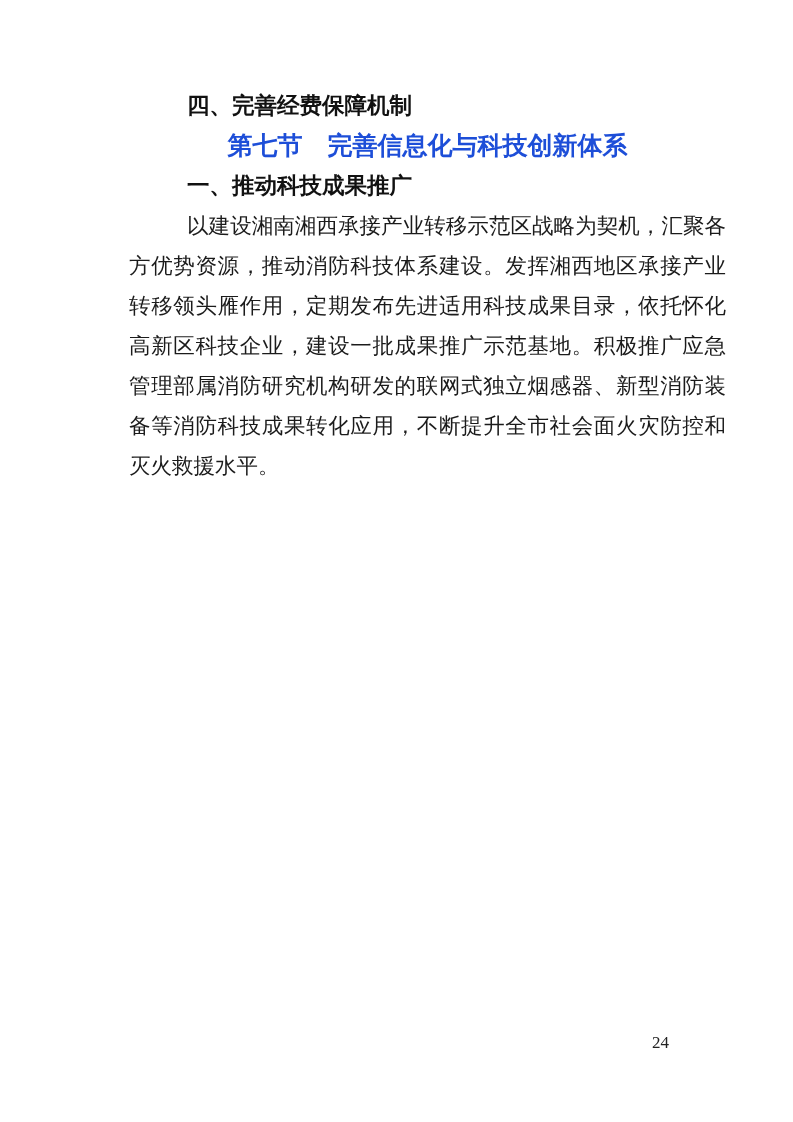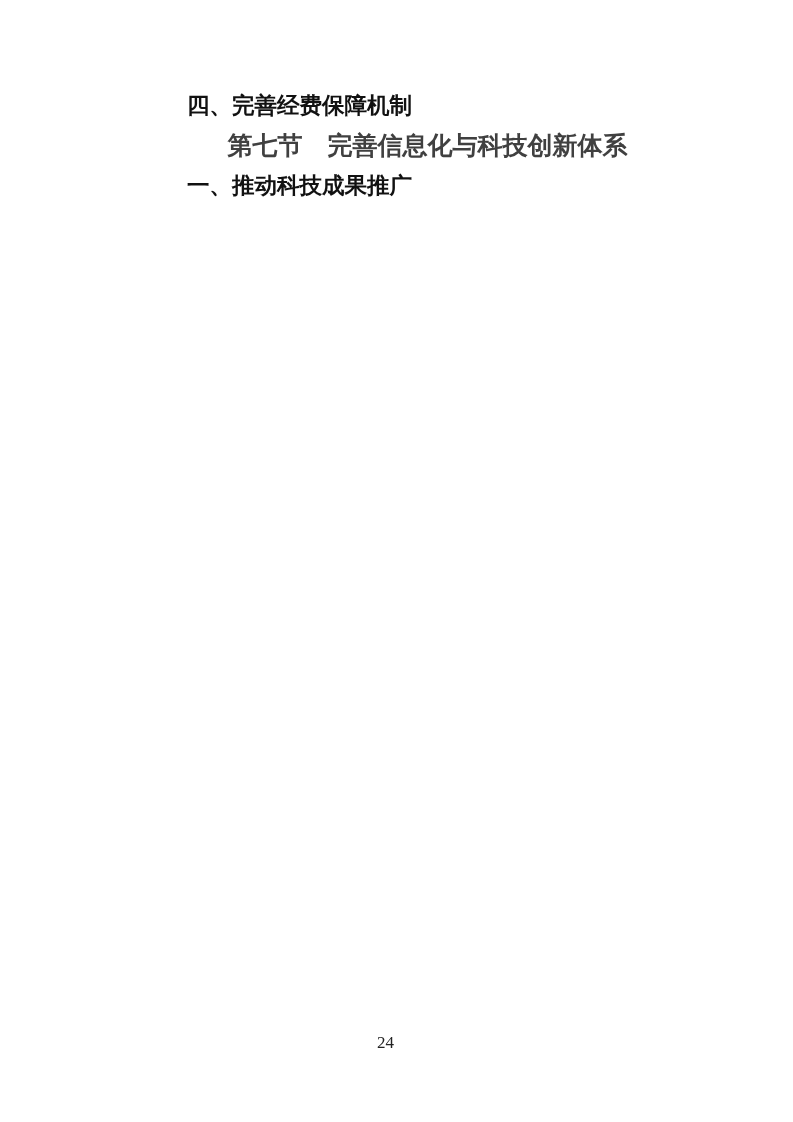--- a/index.html
+++ b/index.html
@@ -39,39 +39,40 @@
     text-justify: inter-character;
     text-indent: 58px;
     color: #1b1b1b;
   }
   .section-h {
     font-family: "Liberation Serif", "DejaVu Serif", serif;
     font-weight: 700;
     font-size: 25px;
     line-height: 40px;
     text-align: center;
-    color: #404040;
+    color: #1d4ed8;
   }
   .footer {
     position: absolute;
-    left: 89px;
+    left: 76px;
     top: 1033px;
     width: 597px;
-    text-align: center;
+    text-align: right;
     font-family: "Liberation Serif", "DejaVu Serif", serif;
     font-size: 17px;
     line-height: 20px;
     color: #222222;
     padding-right: 4px;
     box-sizing: border-box;
   }
 </style>
 </head>
 <body>
 
 <div class="page">
   <div class="content">
     <div class="h-num">四、完善经费保障机制</div>
     <div class="section-h">第七节　完善信息化与科技创新体系</div>
     <div class="h-num">一、推动科技成果推广</div>
+    <div class="para">以建设湘南湘西承接产业转移示范区战略为契机，汇聚各方优势资源，推动消防科技体系建设。发挥湘西地区承接产业转移领头雁作用，定期发布先进适用科技成果目录，依托怀化高新区科技企业，建设一批成果推广示范基地。积极推广应急管理部属消防研究机构研发的联网式独立烟感器、新型消防装备等消防科技成果转化应用，不断提升全市社会面火灾防控和灭火救援水平。</div>
   </div>
   <div class="footer">24</div>
 </div>
 
 </body></html>

